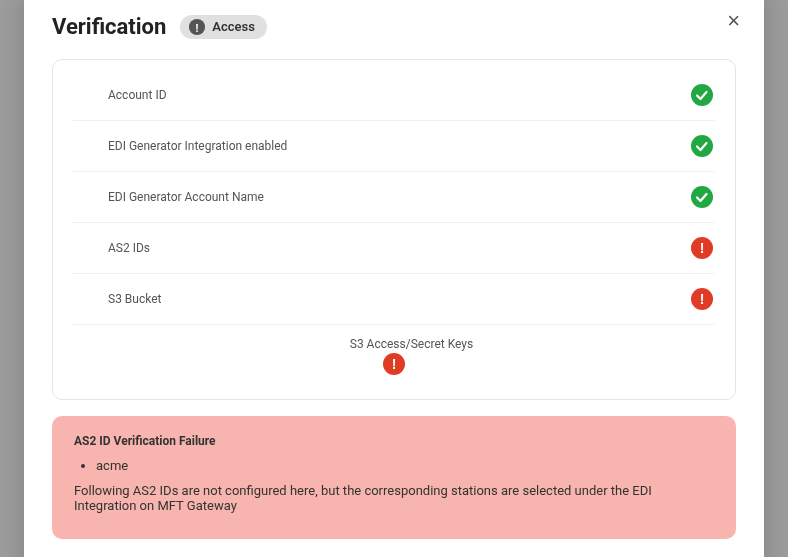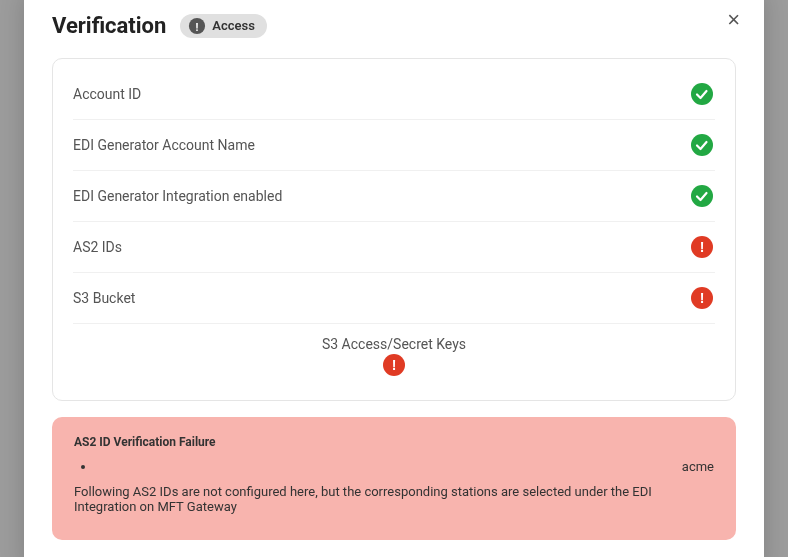--- a/index.html
+++ b/index.html
@@ -77,22 +77,23 @@
       align-items: center;
       justify-content: space-between;
       padding: 12px 0;
       border-bottom: 1px solid #f0f0f0;
     }
     .check-row:last-child {
       border-bottom: none;
       flex-direction: column;
     }
     .check-label {
-      font-size: 14px;
+      font-size: 12px;
       color: #555;
+      margin-left: 35px;
     }
     .status-icon {
       width: 26px;
       height: 26px;
       display: flex;
       align-items: center;
       justify-content: center;
       font-size: 20px;
     }
     .error-box {
@@ -110,21 +111,20 @@
       font-size: 13px;
       color: #333;
       margin-bottom: 8px;
     }
     .error-box ul {
       margin: 6px 0 10px 22px;
     }
     .error-box ul li {
       font-size: 13px;
       color: #333;
-      text-align: right;
     }
   </style>
 </head>
 <body>
 
 <div class="modal-overlay">
   <div class="modal">
     <div class="modal-header">
       <span class="modal-title">Verification</span>
       <div class="failed-badge">
@@ -144,30 +144,30 @@
     <div class="check-row">
           <span class="check-label">Account ID</span>
           <span class="status-icon">
             <svg viewBox="0 0 24 24" width="24" height="24">
               <circle cx="12" cy="12" r="11" fill="#22a843"></circle>
               <path d="M7 12.5l3.5 3.5 6-7" stroke="white" stroke-width="2.2" stroke-linecap="round" stroke-linejoin="round" fill="none"></path>
             </svg>
           </span>
         </div>
         <div class="check-row">
-          <span class="check-label">EDI Generator Account Name</span>
+          <span class="check-label">EDI Generator Integration enabled</span>
           <span class="status-icon">
             <svg viewBox="0 0 24 24" width="24" height="24">
               <circle cx="12" cy="12" r="11" fill="#22a843"></circle>
               <path d="M7 12.5l3.5 3.5 6-7" stroke="white" stroke-width="2.2" stroke-linecap="round" stroke-linejoin="round" fill="none"></path>
             </svg>
           </span>
         </div>
         <div class="check-row">
-          <span class="check-label">EDI Generator Integration enabled</span>
+          <span class="check-label">EDI Generator Account Name</span>
           <span class="status-icon">
             <svg viewBox="0 0 24 24" width="24" height="24">
               <circle cx="12" cy="12" r="11" fill="#22a843"></circle>
               <path d="M7 12.5l3.5 3.5 6-7" stroke="white" stroke-width="2.2" stroke-linecap="round" stroke-linejoin="round" fill="none"></path>
             </svg>
           </span>
         </div>
         <div class="check-row">
           <span class="check-label">AS2 IDs</span>
           <span class="status-icon">

